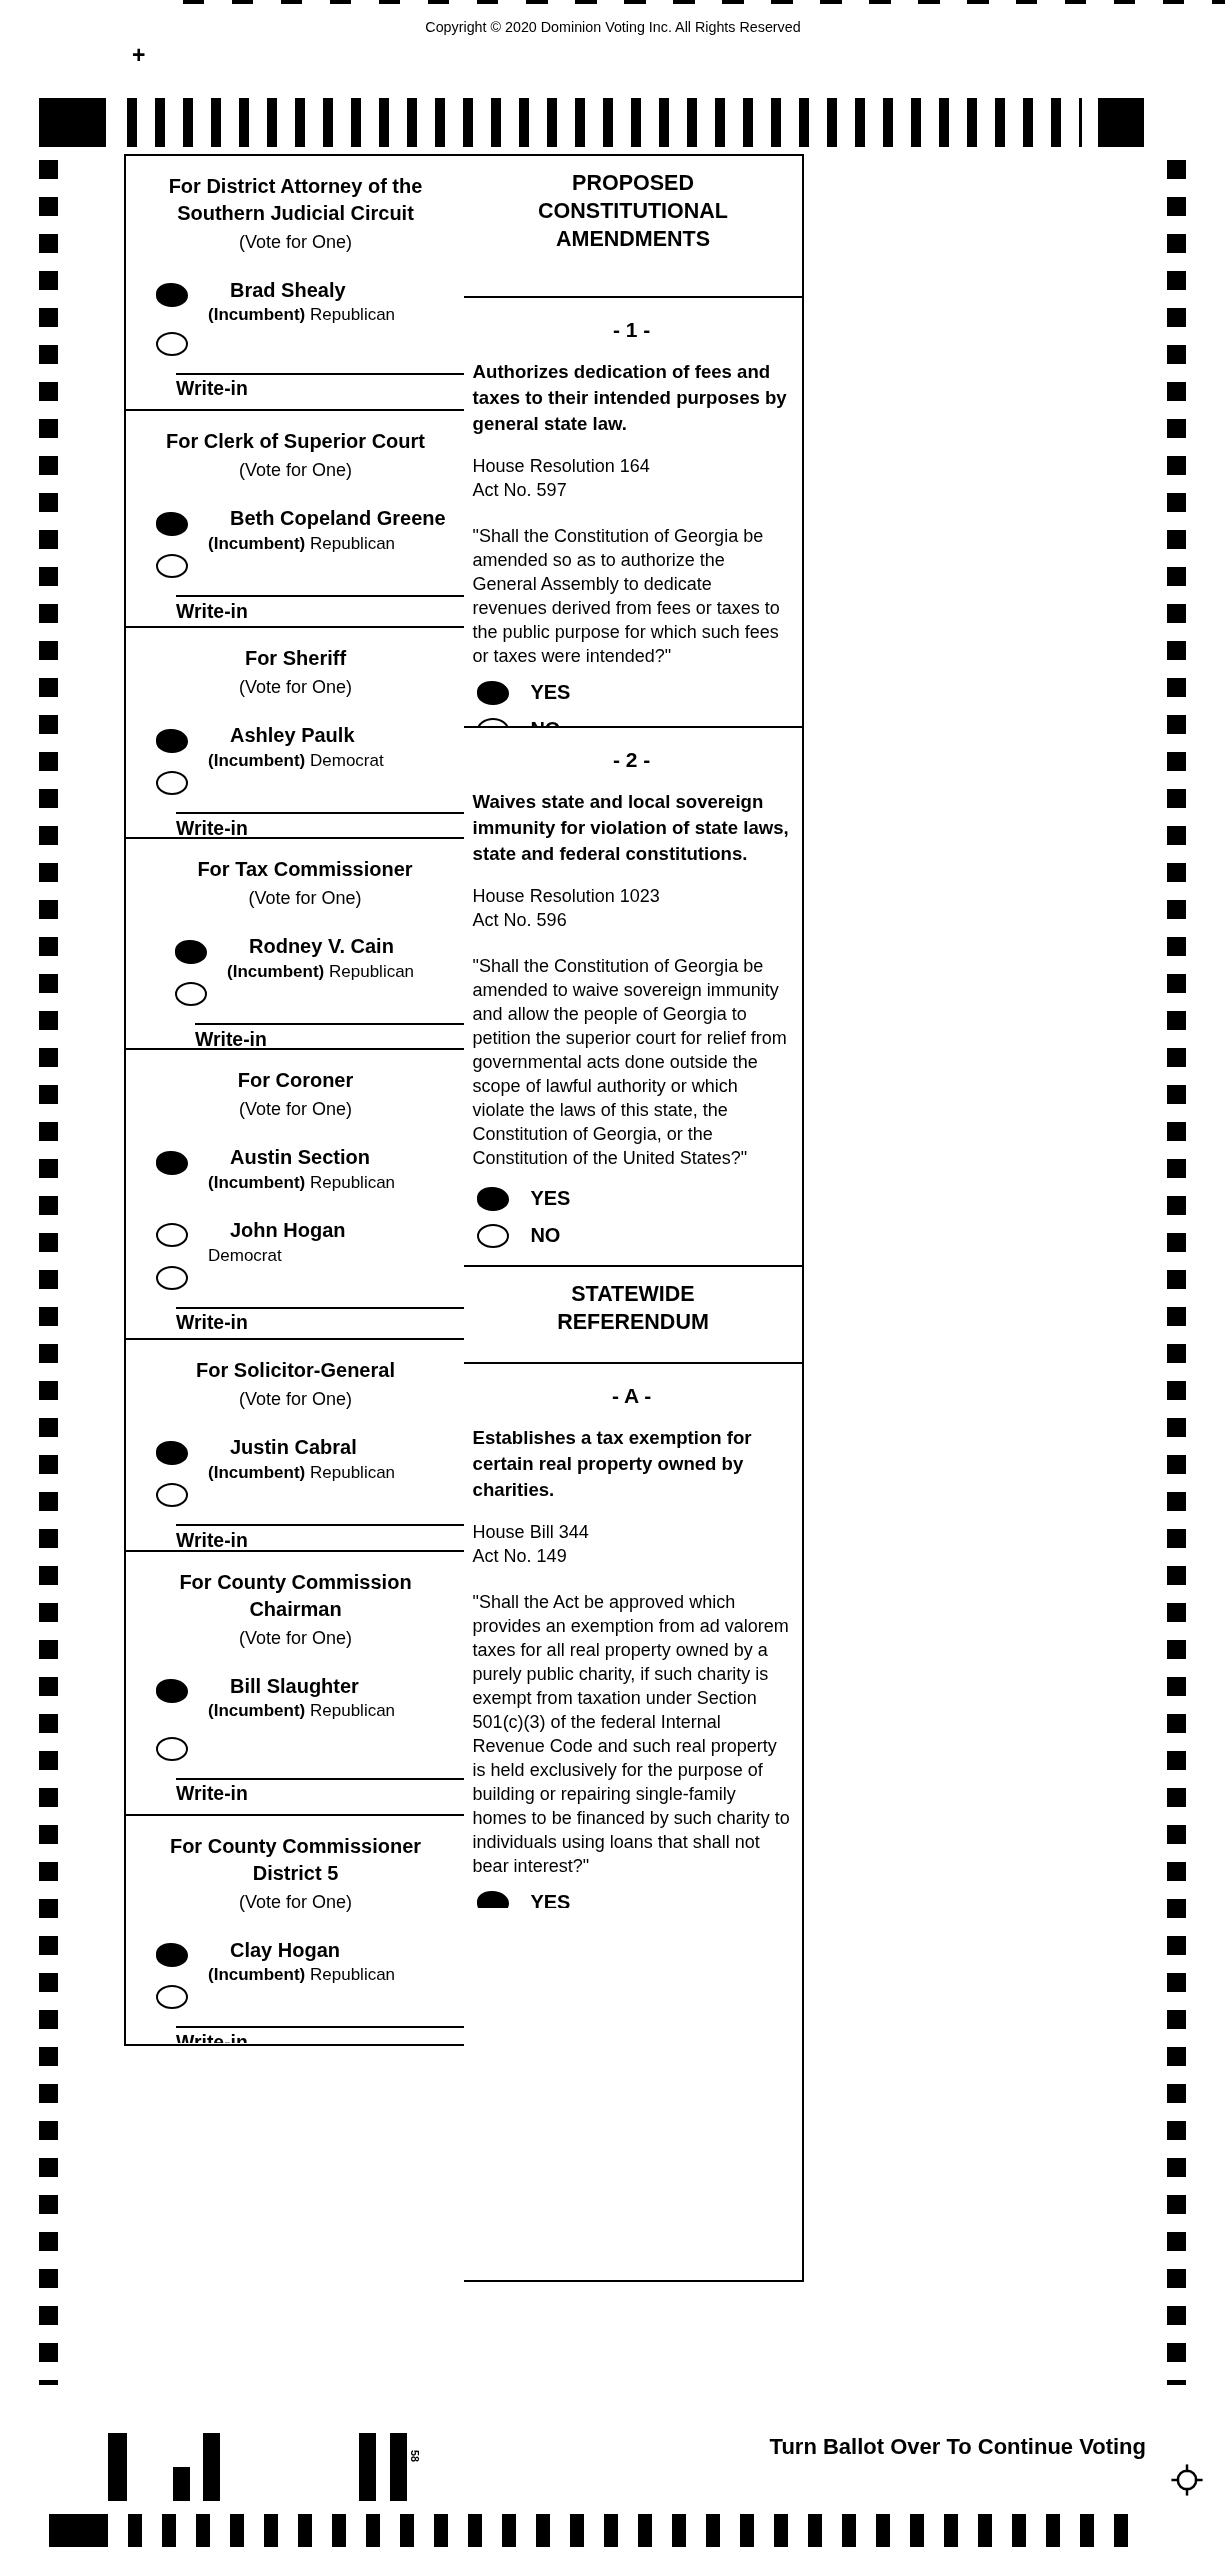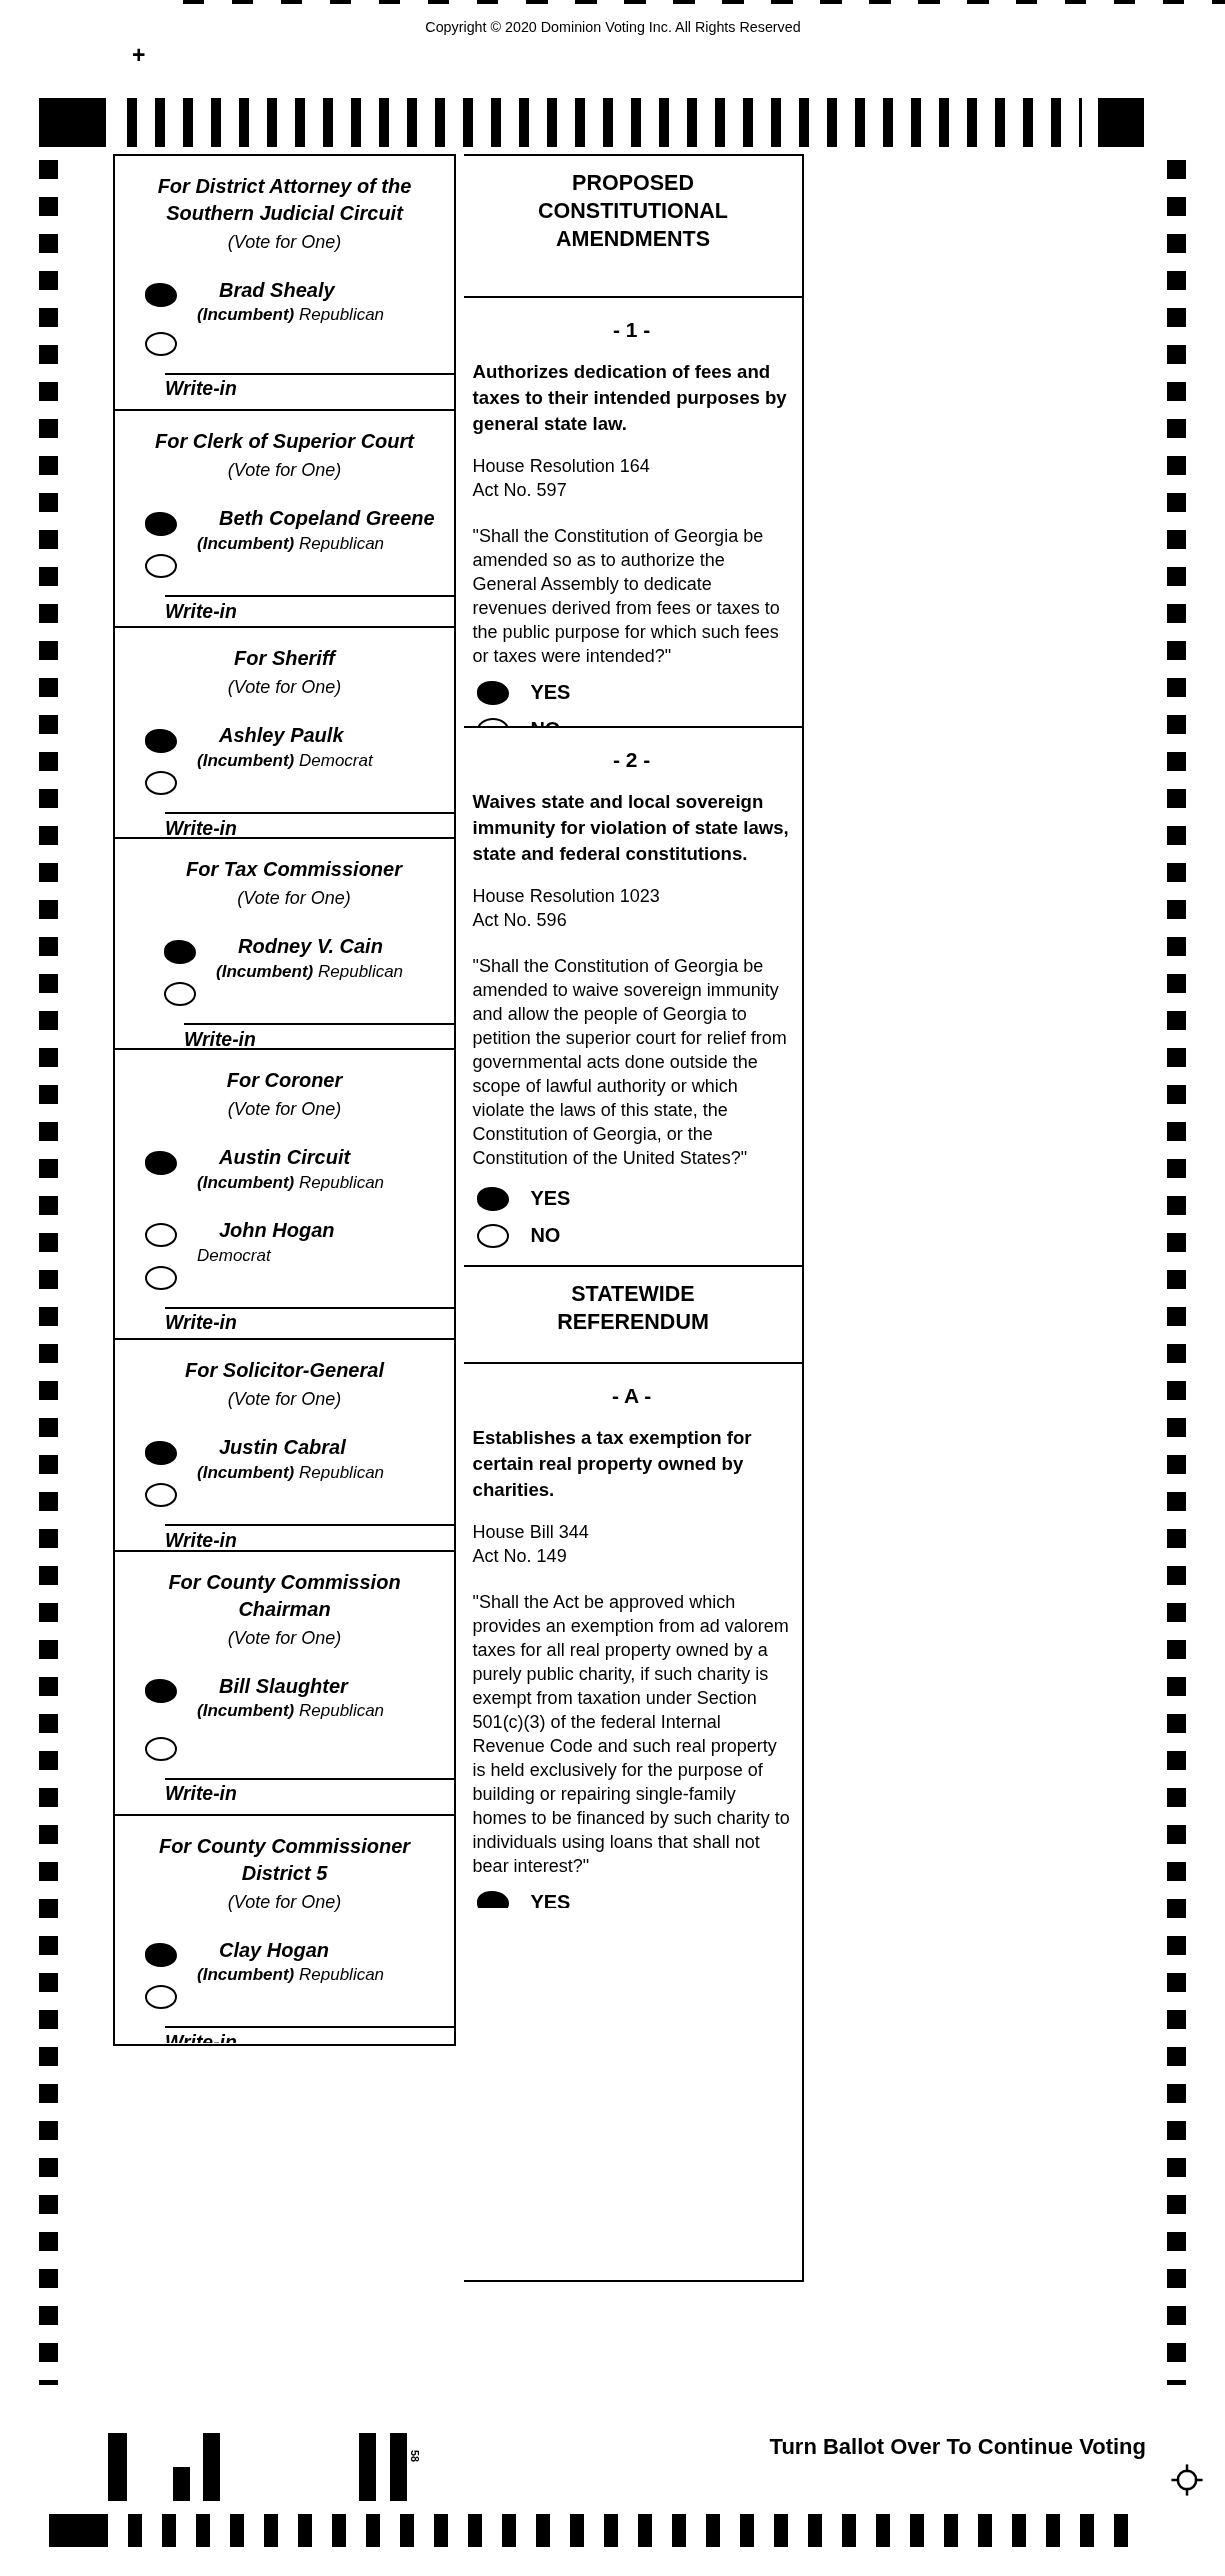--- a/index.html
+++ b/index.html
@@ -33,21 +33,21 @@
   .stub-code{position:absolute;left:301px;top:17px;font-size:10.8px;font-weight:bold;
     transform:rotate(90deg);transform-origin:center;}
 
   
   .copyright{position:absolute;top:18.6px;left:0;width:100%;text-align:center;font-size:14.3px;}
   .turn-over{position:absolute;top:2434px;right:80px;font-weight:bold;font-size:22px;}
   .crosshair{position:absolute;left:1170px;top:2463px;}
 
   
   .col{position:absolute;top:154px;box-sizing:border-box;border:2.2px solid #000;background:#fff;}
-  #left-column{left:113px;width:343px;height:1892px;font-style:italic;}
+  #left-column{left:124px;width:343px;height:1892px;}
   #right-column{left:464px;width:340px;height:2128px;border-left:none;}
 
   section{box-sizing:border-box;border-bottom:2.2px solid #000;overflow:hidden;}
   section:last-child{border-bottom:none;}
 
   
   .contest{display:flex;flex-direction:column;padding:11.5px 10px 8.6px;}
   .c-titleblock{margin-top:5.7px;}
   .c-title{text-align:center;font-weight:bold;font-size:20px;line-height:26.5px;}
   .c-instr{text-align:center;font-size:18px;margin-top:5.7px;}
@@ -169,21 +169,21 @@
         </div>
       </section>
       <section class="contest" style="height: 290px;">
         <div class="c-titleblock">
           <div class="c-title">For Coroner</div>
           <div class="c-instr">(Vote for One)</div>
         </div>
         <div class="cand">
           <span class="oval filled"></span>
           <div class="cand-text">
-            <div class="cand-name">Austin Circuit</div>
+            <div class="cand-name">Austin Section</div>
             <div class="cand-party"><span class="party-bold">(Incumbent)</span> <span class="party-name">Republican</span></div>
           </div>
         </div>
         <div class="cand">
           <span class="oval"></span>
           <div class="cand-text">
             <div class="cand-name">John Hogan</div>
             <div class="cand-party"><span class="party-name">Democrat</span></div>
           </div>
         </div>

